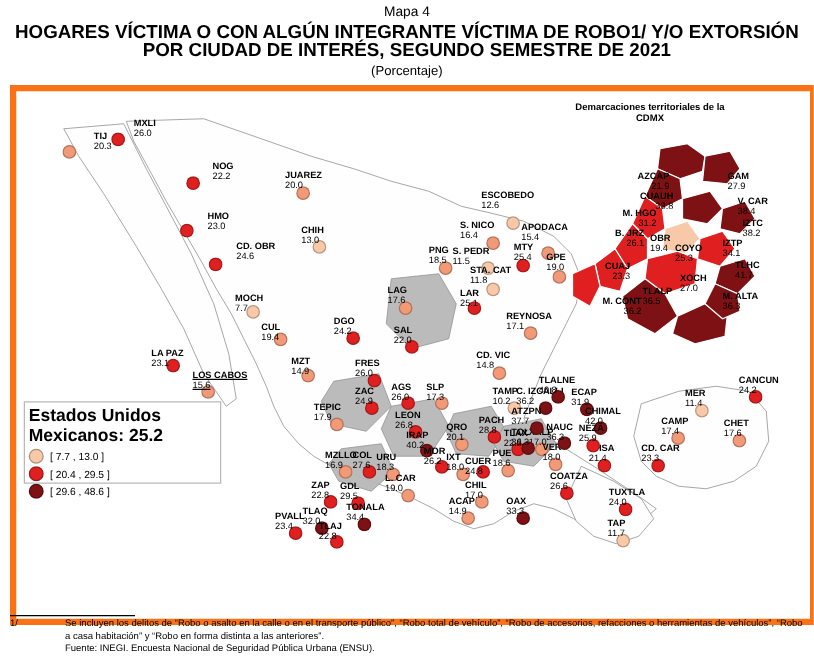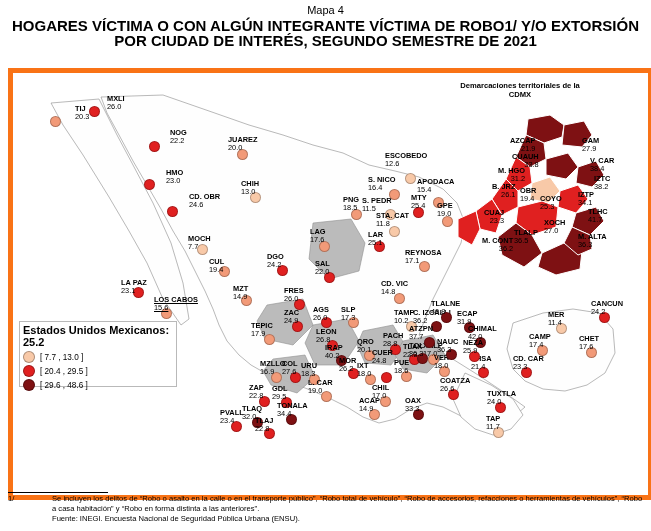--- a/index.html
+++ b/index.html
@@ -28,21 +28,21 @@
   }
   .lbl{
     position:absolute;font-size:7.4px;line-height:8.4px;
     white-space:pre;color:#000;font-family:"Liberation Sans", sans-serif;
   }
   .lbl b{font-weight:bold;}
   .legend{
     position:absolute;left:10px;top:251px;width:150px;
     font-size:8.2px;
   }
-  .legend-title{font-weight:bold;font-size:11px;margin-bottom:3px;}
+  .legend-title{font-weight:bold;font-size:14px;margin-bottom:3px;}
   .legend-row{display:flex;align-items:center;margin-bottom:2px;}
   .legend-sw{width:10px;height:10px;border-radius:50%;margin-right:5px;border:.5px solid rgba(0,0,0,.3);}
   .legend-box{
     position:absolute;left:6px;top:248px;width:156px;height:64px;
     border:1px solid #b9b9b9;background:rgba(255,255,255,.85);
   }
   .cdmx-panel{
     position:absolute;right:4px;top:8px;width:212px;height:190px;
   }
   .cdmx-title{
@@ -60,20 +60,21 @@
 </style>
 </head>
 <body>
 
 <div class="header">
   <div class="map-num">Mapa 4</div>
   <div class="title">
     <span>HOGARES VÍCTIMA O CON ALGÚN INTEGRANTE VÍCTIMA DE ROBO1/ Y/O EXTORSIÓN</span><br>
     <span>POR CIUDAD DE INTERÉS, SEGUNDO SEMESTRE DE 2021</span>
   </div>
+  <div class="subtitle">(Porcentaje)</div>
 </div>
 
 <div class="map-frame">
 
   <svg class="land" width="635" height="422" viewBox="0 0 635 422">
     <g stroke="#8a8a8a" stroke-width="0.6" fill="#ffffff">
 
       <path d="M38,30 L86,26 L104,62 L120,92 L140,130 L158,170 L170,210 L176,246 L168,252 L150,226 L134,190 L116,158 L96,124 L70,82 L50,52 Z" fill="#fefefe"></path>
 
       <path d="M88,24 L150,22 L196,38 L236,52 L270,62 L300,72 L330,80 L356,92 L382,98 L406,104 L430,116 L444,130 L452,150 L448,170 L440,186 L430,206 L420,226 L412,246 L406,262 L414,272 L430,280 L446,290 L462,300 L480,312 L498,324 L512,334 L498,346 L480,352 L462,350 L446,342 L430,334 L414,330 L398,336 L382,346 L366,350 L350,344 L334,334 L318,326 L300,318 L284,312 L268,306 L252,300 L238,292 L226,282 L214,268 L206,252 L200,236 L192,218 L182,198 L172,178 L160,158 L148,136 L134,112 L120,88 L106,62 L94,40 Z" fill="#fefefe"></path>
@@ -206,21 +207,21 @@
       <div class="lbl" style="left: 312px; top: 271px;"><b>IRAP</b><div>40.2</div></div>
       <div class="dot" style="left: 350.5px; top: 276.5px; background: rgb(242, 154, 120);"></div>
       <div class="lbl" style="left: 344px; top: 265px;"><b>QRO</b><div>20.1</div></div>
       <div class="dot" style="left: 376.5px; top: 270.5px; background: rgb(224, 32, 32);"></div>
       <div class="lbl" style="left: 370px; top: 259px;"><b>PACH</b><div>28.8</div></div>
       <div class="dot" style="left: 334.5px; top: 294.5px; background: rgb(224, 32, 32);"></div>
       <div class="lbl" style="left: 326px; top: 284px;"><b>MOR</b><div>26.2</div></div>
       <div class="dot" style="left: 351.5px; top: 300.5px; background: rgb(242, 154, 120);"></div>
       <div class="lbl" style="left: 344px; top: 289px;"><b>IXT</b><div>18.0</div></div>
       <div class="dot" style="left: 367.5px; top: 298.5px; background: rgb(224, 32, 32);"></div>
-      <div class="lbl" style="left: 359px; top: 276px;"><b>CUER</b><div>24.8</div></div>
+      <div class="lbl" style="left: 359px; top: 292px;"><b>CUER</b><div>24.8</div></div>
       <div class="dot" style="left: 387.5px; top: 297.5px; background: rgb(242, 154, 120);"></div>
       <div class="lbl" style="left: 381px; top: 286px;"><b>PUE</b><div>18.6</div></div>
       <div class="dot" style="left: 395.5px; top: 280.5px; background: rgb(224, 32, 32);"></div>
       <div class="lbl" style="left: 390px; top: 270px;"><b>TLAX</b><div>22.3</div></div>
       <div class="dot" style="left: 414.5px; top: 280.5px; background: rgb(242, 154, 120);"></div>
       <div class="lbl" style="left: 410px; top: 269px;"><b>XALP</b><div>17.0</div></div>
       <div class="dot" style="left: 425.5px; top: 292.5px; background: rgb(242, 154, 120);"></div>
       <div class="lbl" style="left: 421px; top: 281px;"><b>VER</b><div>18.0</div></div>
       <div class="dot" style="left: 434.5px; top: 315.5px; background: rgb(224, 32, 32);"></div>
       <div class="lbl" style="left: 427px; top: 304px;"><b>COATZA</b><div>26.6</div></div>

